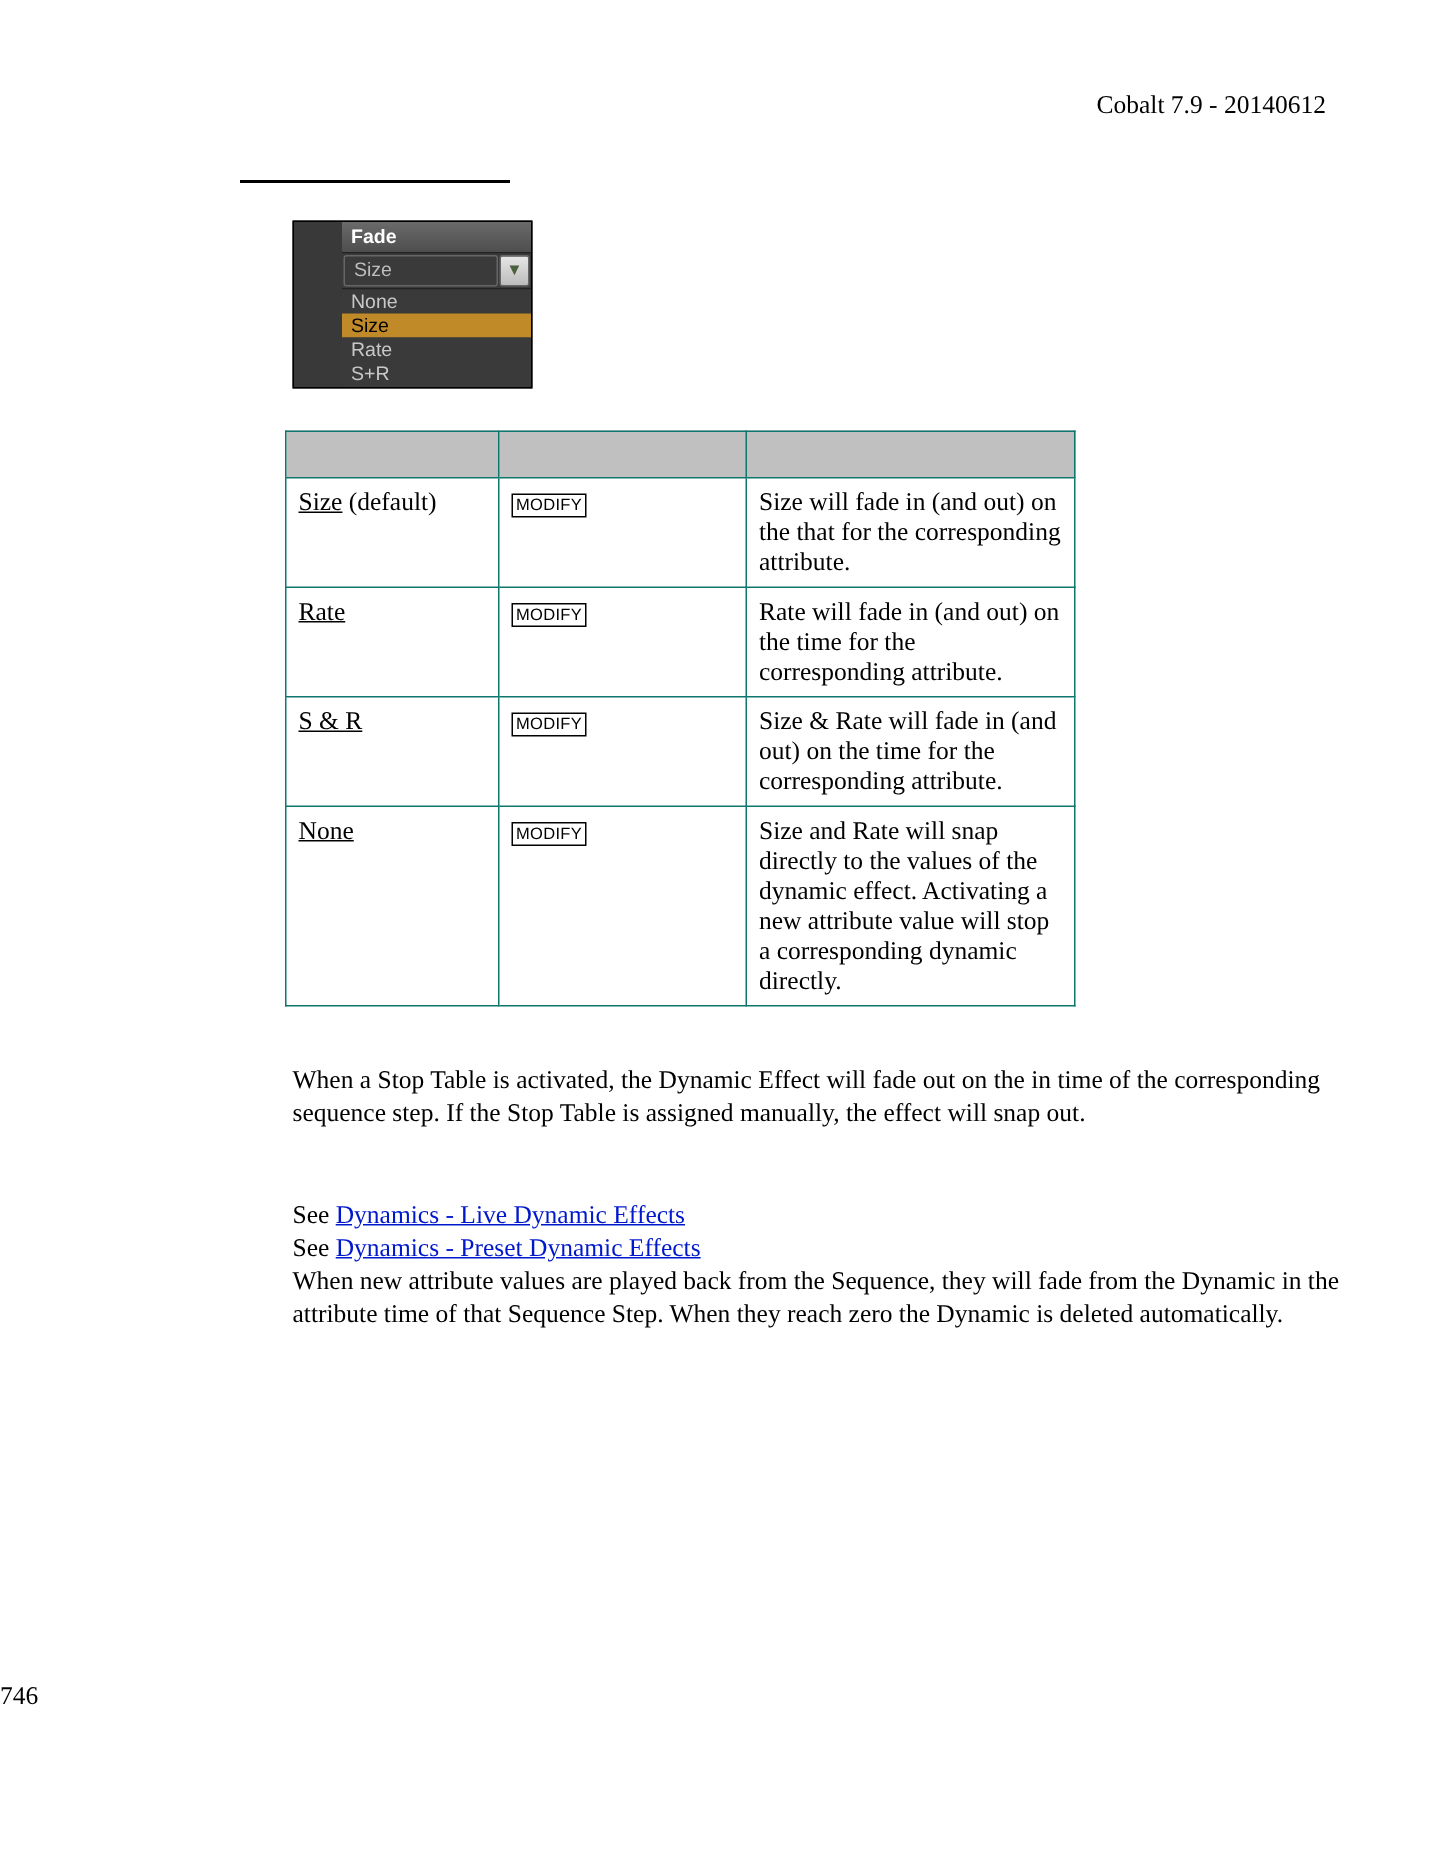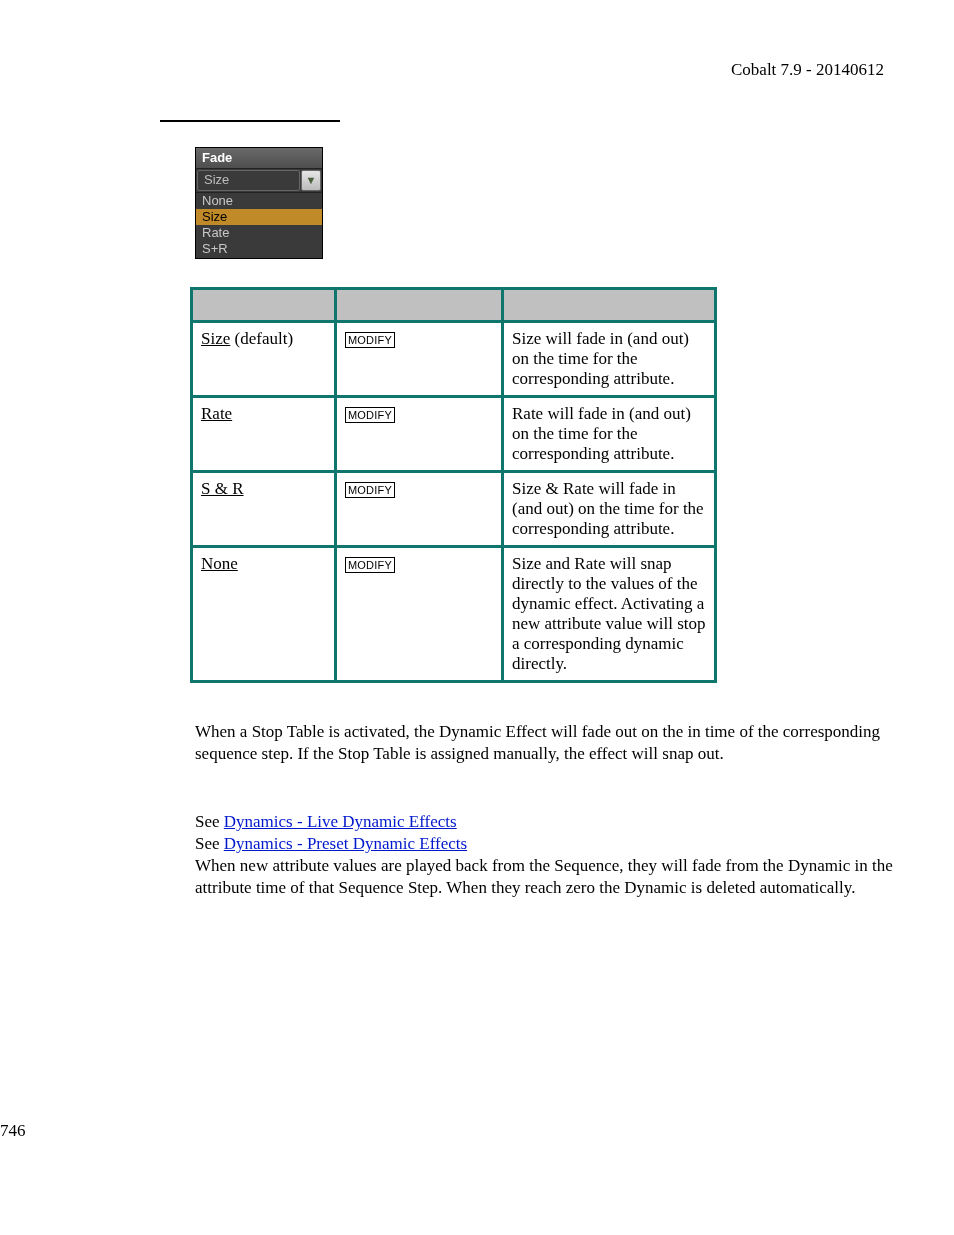--- a/index.html
+++ b/index.html
@@ -31,20 +31,21 @@
 
   
   .fade-widget {
     width: 126px;
     margin: 18px 0 28px 0;
     background: #393939;
     border: 1px solid #000;
     font-family: Tahoma, Arial, sans-serif;
     font-size: 13px;
     line-height: 1.1;
+    padding-left: 32px;
   }
   .fade-widget .fw-title {
     background: linear-gradient(#6a6a6a, #4e4e4e);
     color: #fff;
     font-weight: bold;
     padding: 3px 6px;
     border-bottom: 1px solid #222;
   }
   .fade-widget .fw-select {
     display: flex;
@@ -83,21 +84,21 @@
     color: #000;
   }
 
   
   table.fade-table {
     border-collapse: collapse;
     width: 527px;
     margin-left: -5px;
   }
   table.fade-table th, table.fade-table td {
-    border: 3px solid #0f766e;
+    border: 1px solid #0f766e;
     vertical-align: top;
     padding: 6px 8px;
     font-family: "Times New Roman", Times, serif;
     font-size: 17px;
     text-align: left;
     font-weight: normal;
   }
   table.fade-table thead th {
     background: #c0c0c0;
     height: 18px;
@@ -159,21 +160,21 @@
       <tr>
         <th class="col-a"></th>
         <th class="col-b"></th>
         <th class="col-c"></th>
       </tr>
     </thead>
     <tbody>
       <tr>
         <td><span class="u">Size</span><span> (default)</span></td>
         <td><span class="modify-btn">MODIFY</span></td>
-        <td>Size will fade in (and out) on the time for the corresponding attribute.</td>
+        <td>Size will fade in (and out) on the that for the corresponding attribute.</td>
       </tr>
       <tr>
         <td><span class="u">Rate</span><span></span></td>
         <td><span class="modify-btn">MODIFY</span></td>
         <td>Rate will fade in (and out) on the time for the corresponding attribute.</td>
       </tr>
       <tr>
         <td><span class="u">S &amp; R</span><span></span></td>
         <td><span class="modify-btn">MODIFY</span></td>
         <td>Size &amp; Rate will fade in (and out) on the time for the corresponding attribute.</td>

